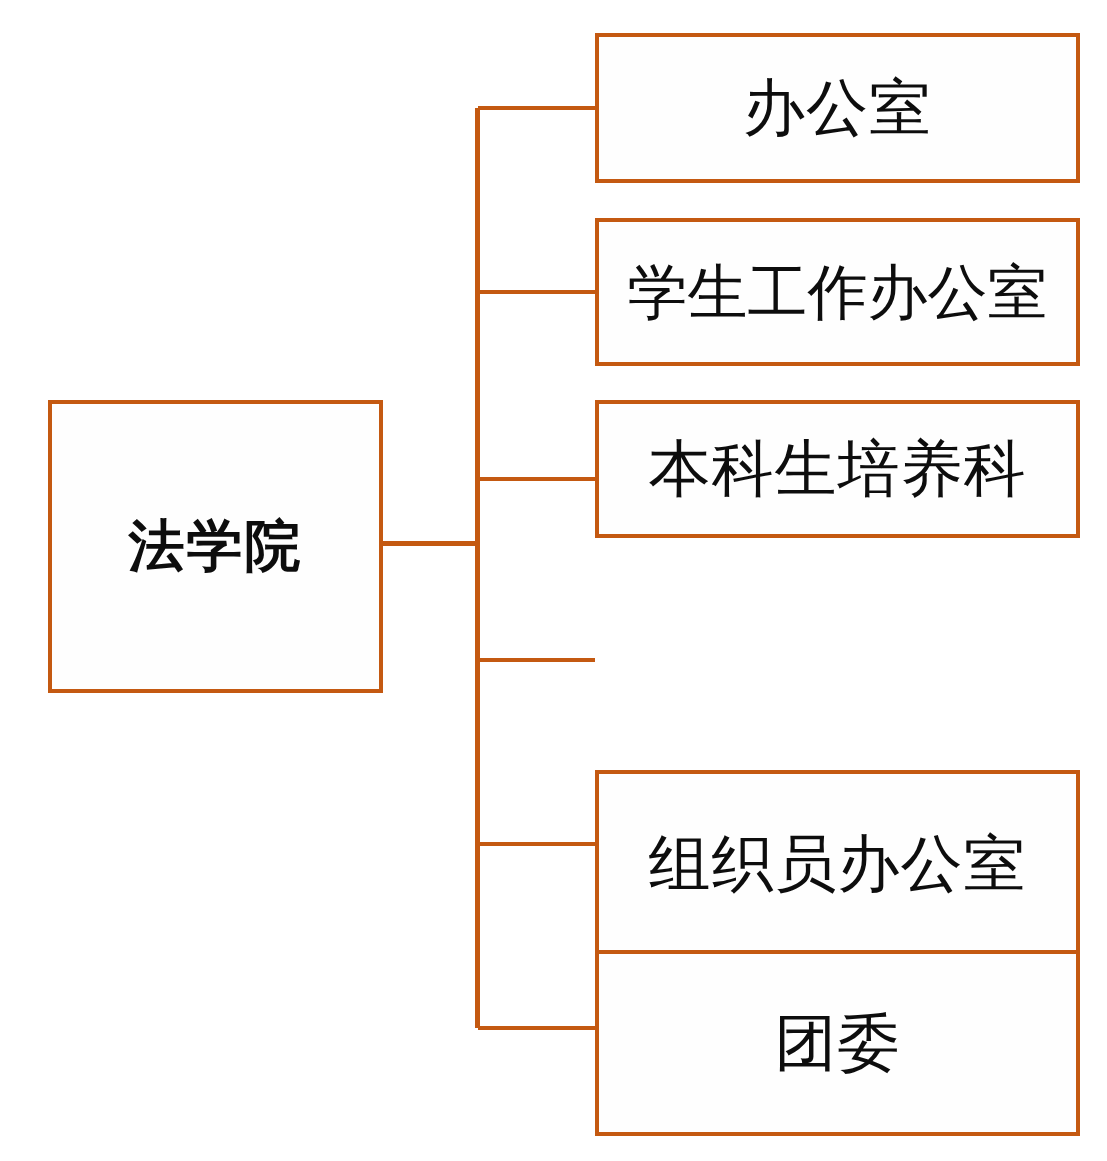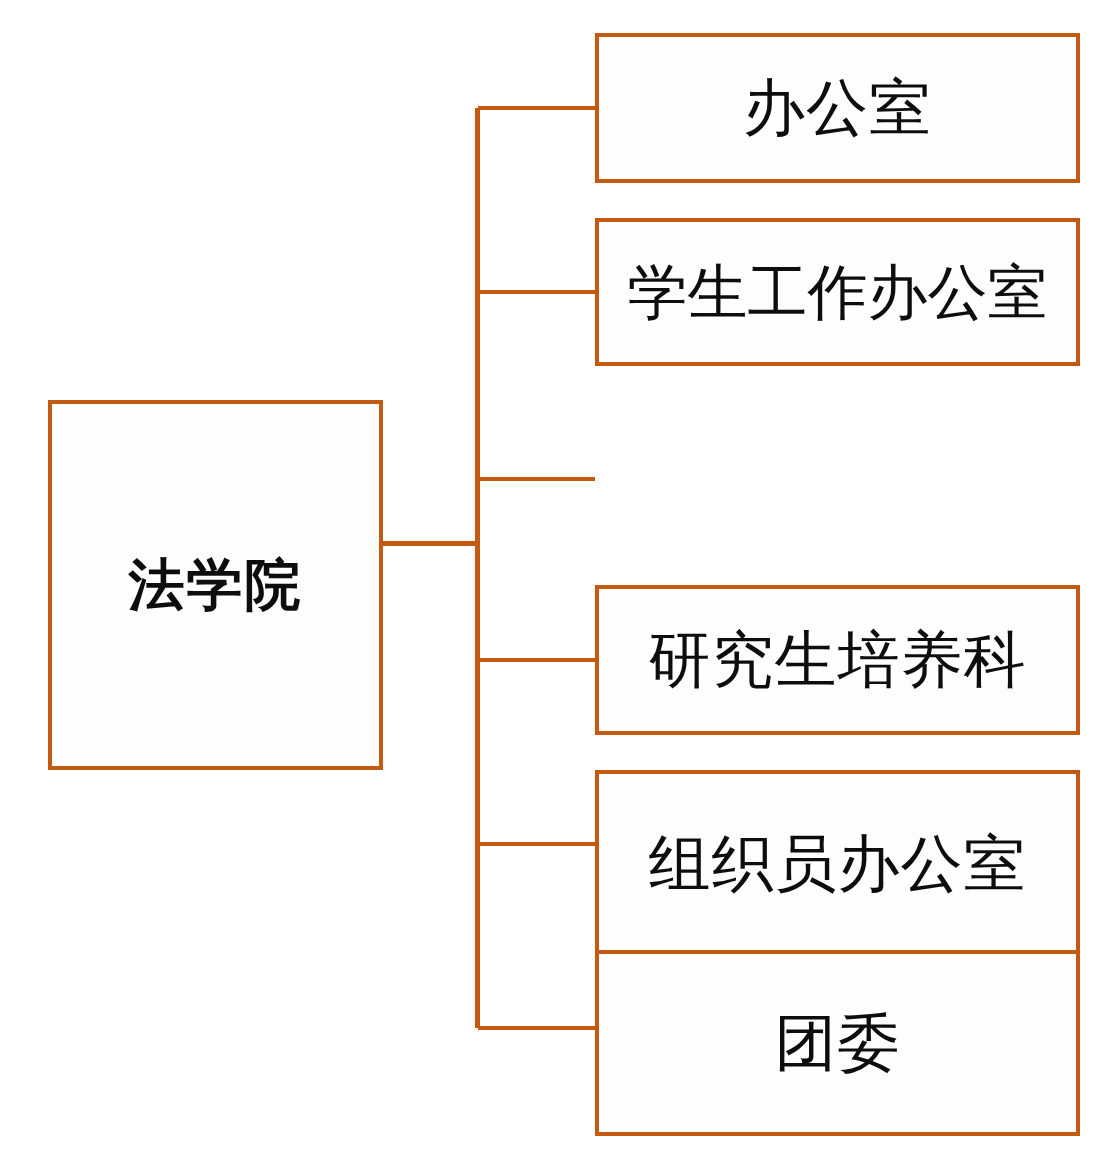--- a/index.html
+++ b/index.html
@@ -26,21 +26,21 @@
     align-items: center;
     justify-content: center;
     text-align: center;
     color: #0d0d0d;
     line-height: 1.08;
   }
   .root-box {
     left: 48px;
     top: 400px;
     width: 335px;
-    height: 370px;
+    height: 293px;
     flex-direction: column;
     font-weight: bold;
     font-size: 56px;
     letter-spacing: 2px;
   }
   .root-line {
     display: block;
     padding: 9px 0;
   }
   .child-box {
@@ -112,24 +112,24 @@
   </div>
 
   <div class="node-box child-box child-2">
     <span class="child-label">学生工作办公室</span>
   </div>
 
   <div class="node-box child-box child-1">
     <span class="child-label">办公室</span>
   </div>
 
+  <div class="node-box child-box child-3">
+    <span class="child-label">本科生培养科</span>
+  </div>
 
-  <div class="node-box child-box child-4">
-    <span class="child-label">研究生培养科</span>
-  </div>
 
   <div class="node-box child-box child-5">
     <span class="child-label">组织员办公室</span>
   </div>
 
   <div class="node-box child-box child-6">
     <span class="child-label">团委</span>
   </div>
 
 </div>

